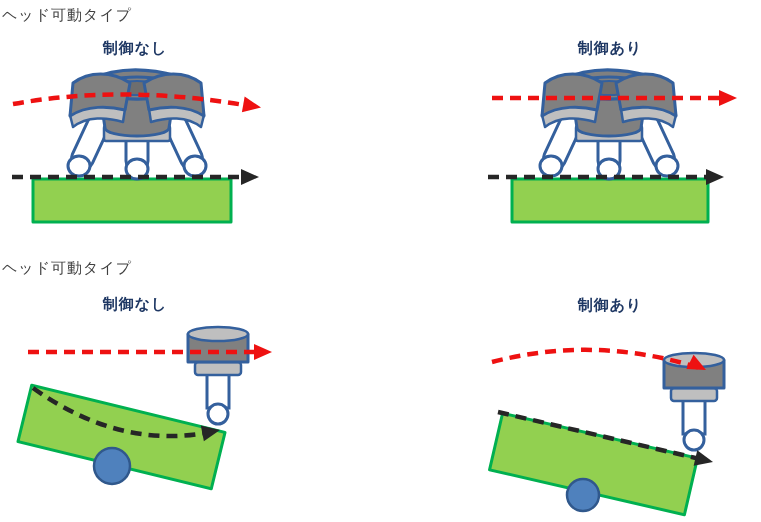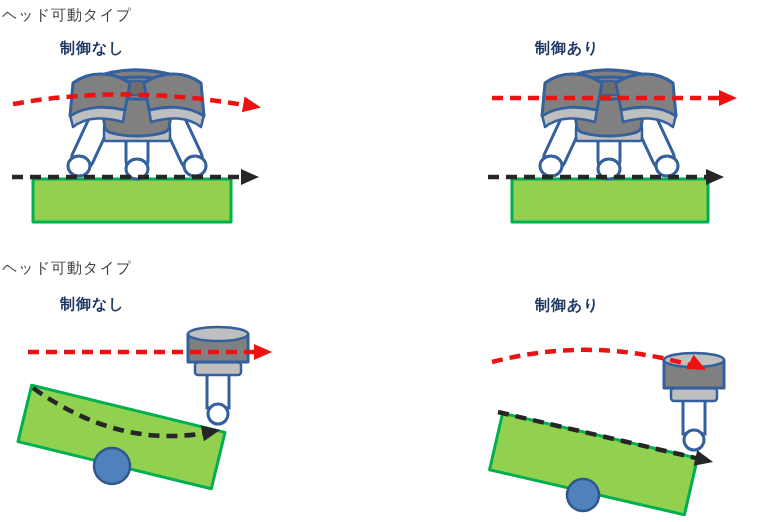--- a/index.html
+++ b/index.html
@@ -5,21 +5,21 @@
   html,body { margin:0; padding:0; background:#fff; }
   .canvas {
     position:relative; width:761px; height:522px; background:var(--background,#fff);
     font-family:"Liberation Sans","DejaVu Sans",sans-serif; overflow:hidden;
   }
   .section-title {
     position:absolute; left:2px; font-size:15px; letter-spacing:1px;
     color:var(--title-gray,#3f3f3f);
   }
   .panel-label {
-    position:absolute; width:150px; text-align:left; font-size:15px; font-weight:bold;
+    position:absolute; width:150px; text-align:center; font-size:15px; font-weight:bold;
     letter-spacing:1px; color:var(--label-navy,#1f3864);
   }
   svg.diagram { position:absolute; overflow:visible; }
   .defs-holder { position:absolute; width:0; height:0; }
 
   .workpiece { fill:var(--workpiece-fill,#92d050); stroke:var(--workpiece-stroke,#00b050); stroke-width:3; stroke-linejoin:round; }
   .metal-dark   { fill:var(--machine-gray,#808080); stroke:var(--machine-outline,#34609d); stroke-width:3; stroke-linejoin:round; }
   .metal-darker { fill:var(--machine-gray-darker,#6e6e6e); stroke:var(--machine-outline,#34609d); stroke-width:2; }
   .metal-light  { fill:var(--machine-gray-light,#bfbfbf); stroke:var(--machine-outline,#34609d); stroke-width:2.5; stroke-linejoin:round; }
   .whitepart { fill:#ffffff; stroke:var(--machine-outline,#34609d); stroke-width:3; }

